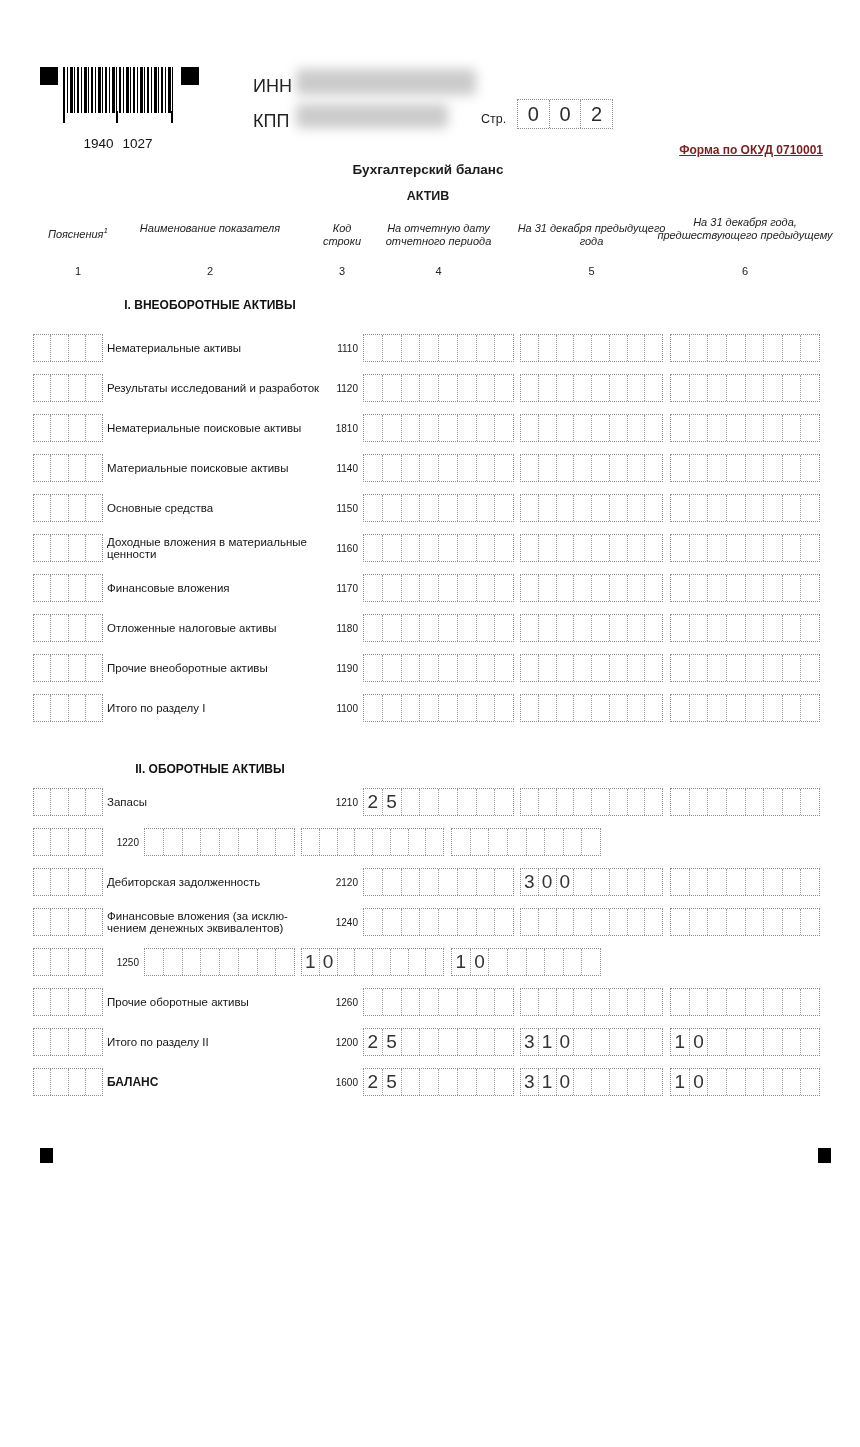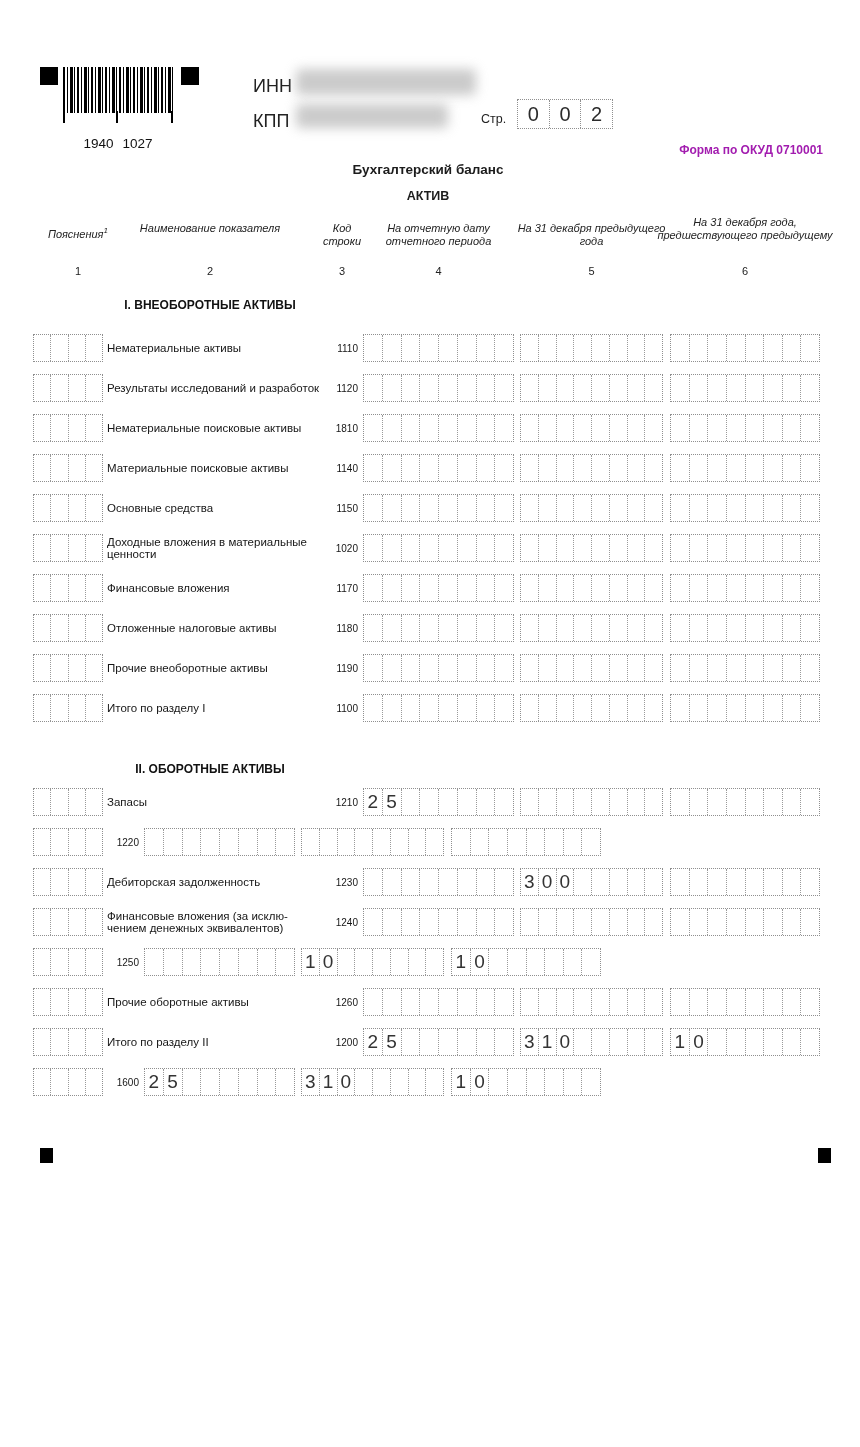--- a/index.html
+++ b/index.html
@@ -20,21 +20,21 @@
     font-size:13.5px;color:#111;background:transparent;margin-top:23px;}
   
   .hdr-label{position:absolute;font-size:18px;color:#222;}
   .blur-box{position:absolute;background:#b9b9b9;filter:blur(6px);border-radius:4px;opacity:.75;}
   .str-label{position:absolute;font-size:12.5px;color:#222;}
   .page-grid{position:absolute;left:517px;top:99px;width:96px;height:30px;display:flex;
     border:1px dotted #8f8f8f;box-sizing:border-box;}
   .page-grid .cell{flex:1;border-left:1px dotted #8f8f8f;display:flex;align-items:center;justify-content:center;
     font-size:20px;color:#2b2b2b;}
   .page-grid .cell:first-child{border-left:none;}
-  .form-code{position:absolute;right:37px;top:143px;font-size:12px;font-weight:bold;color:#a21caf;}
+  .form-code{position:absolute;right:37px;top:143px;font-size:12px;font-weight:bold;color:#7f1d1d;text-decoration:underline;}
   .title{position:absolute;left:33px;top:162px;width:790px;text-align:center;font-weight:bold;font-size:13.5px;}
   .subtitle{position:absolute;left:33px;top:189px;width:790px;text-align:center;font-weight:bold;font-size:12.5px;}
   
   .colhead{position:absolute;font-style:italic;font-size:11px;line-height:12.5px;text-align:center;color:#222;}
   .colnum{position:absolute;top:265px;font-size:11px;text-align:center;color:#222;}
   sup{font-size:8px;}
   
   .form-table{position:absolute;left:33px;top:298px;width:790px;}
   .section-heading{width:354px;text-align:center;font-weight:bold;font-size:12px;color:#111;}
   .sh-1{margin:0 0 22px 0;}
@@ -313,21 +313,21 @@
         </div>
     </div>
       <div class="row">
       <div class="dotgrid expl-grid">
           <div class="cell"></div>
           <div class="cell"></div>
           <div class="cell"></div>
           <div class="cell"></div>
         </div>
       <div class="row-label">Доходные вложения в материальные ценности</div>
-      <div class="row-code">1020</div>
+      <div class="row-code">1160</div>
       <div class="dotgrid vgrid v4">
           <div class="cell"></div>
           <div class="cell"></div>
           <div class="cell"></div>
           <div class="cell"></div>
           <div class="cell"></div>
           <div class="cell"></div>
           <div class="cell"></div>
           <div class="cell"></div>
         </div>
@@ -593,21 +593,21 @@
         </div>
     </div>
       <div class="row">
       <div class="dotgrid expl-grid">
           <div class="cell"></div>
           <div class="cell"></div>
           <div class="cell"></div>
           <div class="cell"></div>
         </div>
       <div class="row-label">Дебиторская задолженность</div>
-      <div class="row-code">1230</div>
+      <div class="row-code">2120</div>
       <div class="dotgrid vgrid v4">
           <div class="cell"></div>
           <div class="cell"></div>
           <div class="cell"></div>
           <div class="cell"></div>
           <div class="cell"></div>
           <div class="cell"></div>
           <div class="cell"></div>
           <div class="cell"></div>
         </div>
@@ -791,20 +791,21 @@
           <div class="cell"></div>
         </div>
     </div>
       <div class="row">
       <div class="dotgrid expl-grid">
           <div class="cell"></div>
           <div class="cell"></div>
           <div class="cell"></div>
           <div class="cell"></div>
         </div>
+      <div class="row-label bold">БАЛАНС</div>
       <div class="row-code">1600</div>
       <div class="dotgrid vgrid v4">
           <div class="cell">2</div>
           <div class="cell">5</div>
           <div class="cell"></div>
           <div class="cell"></div>
           <div class="cell"></div>
           <div class="cell"></div>
           <div class="cell"></div>
           <div class="cell"></div>

